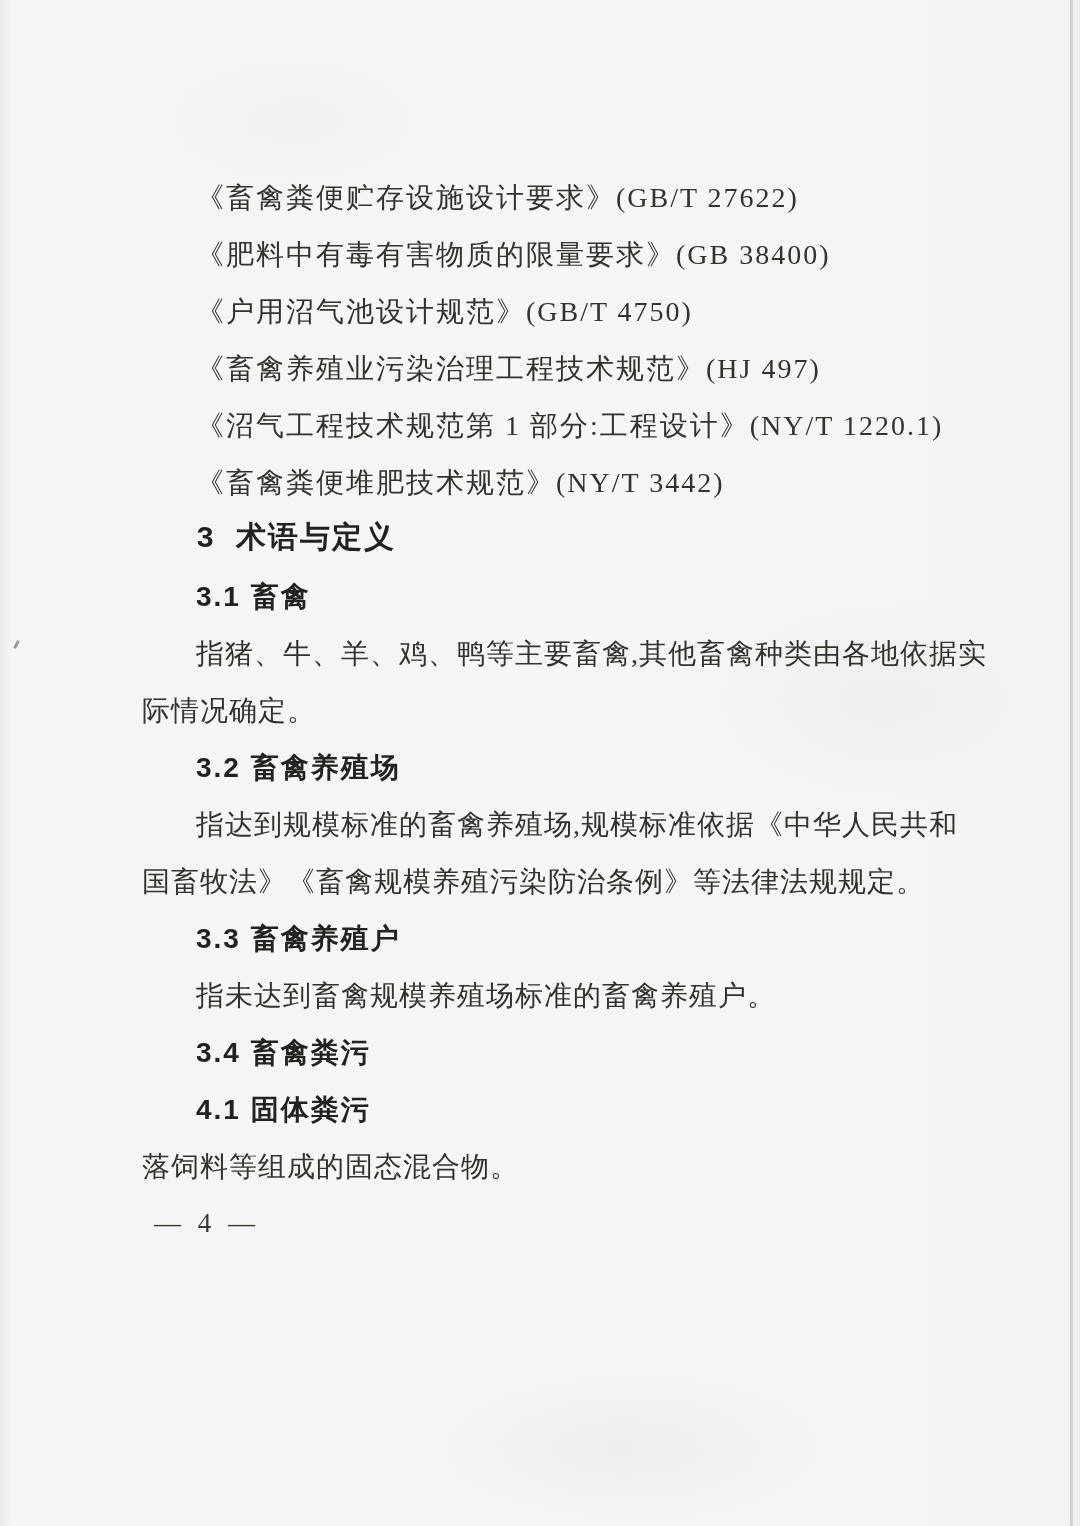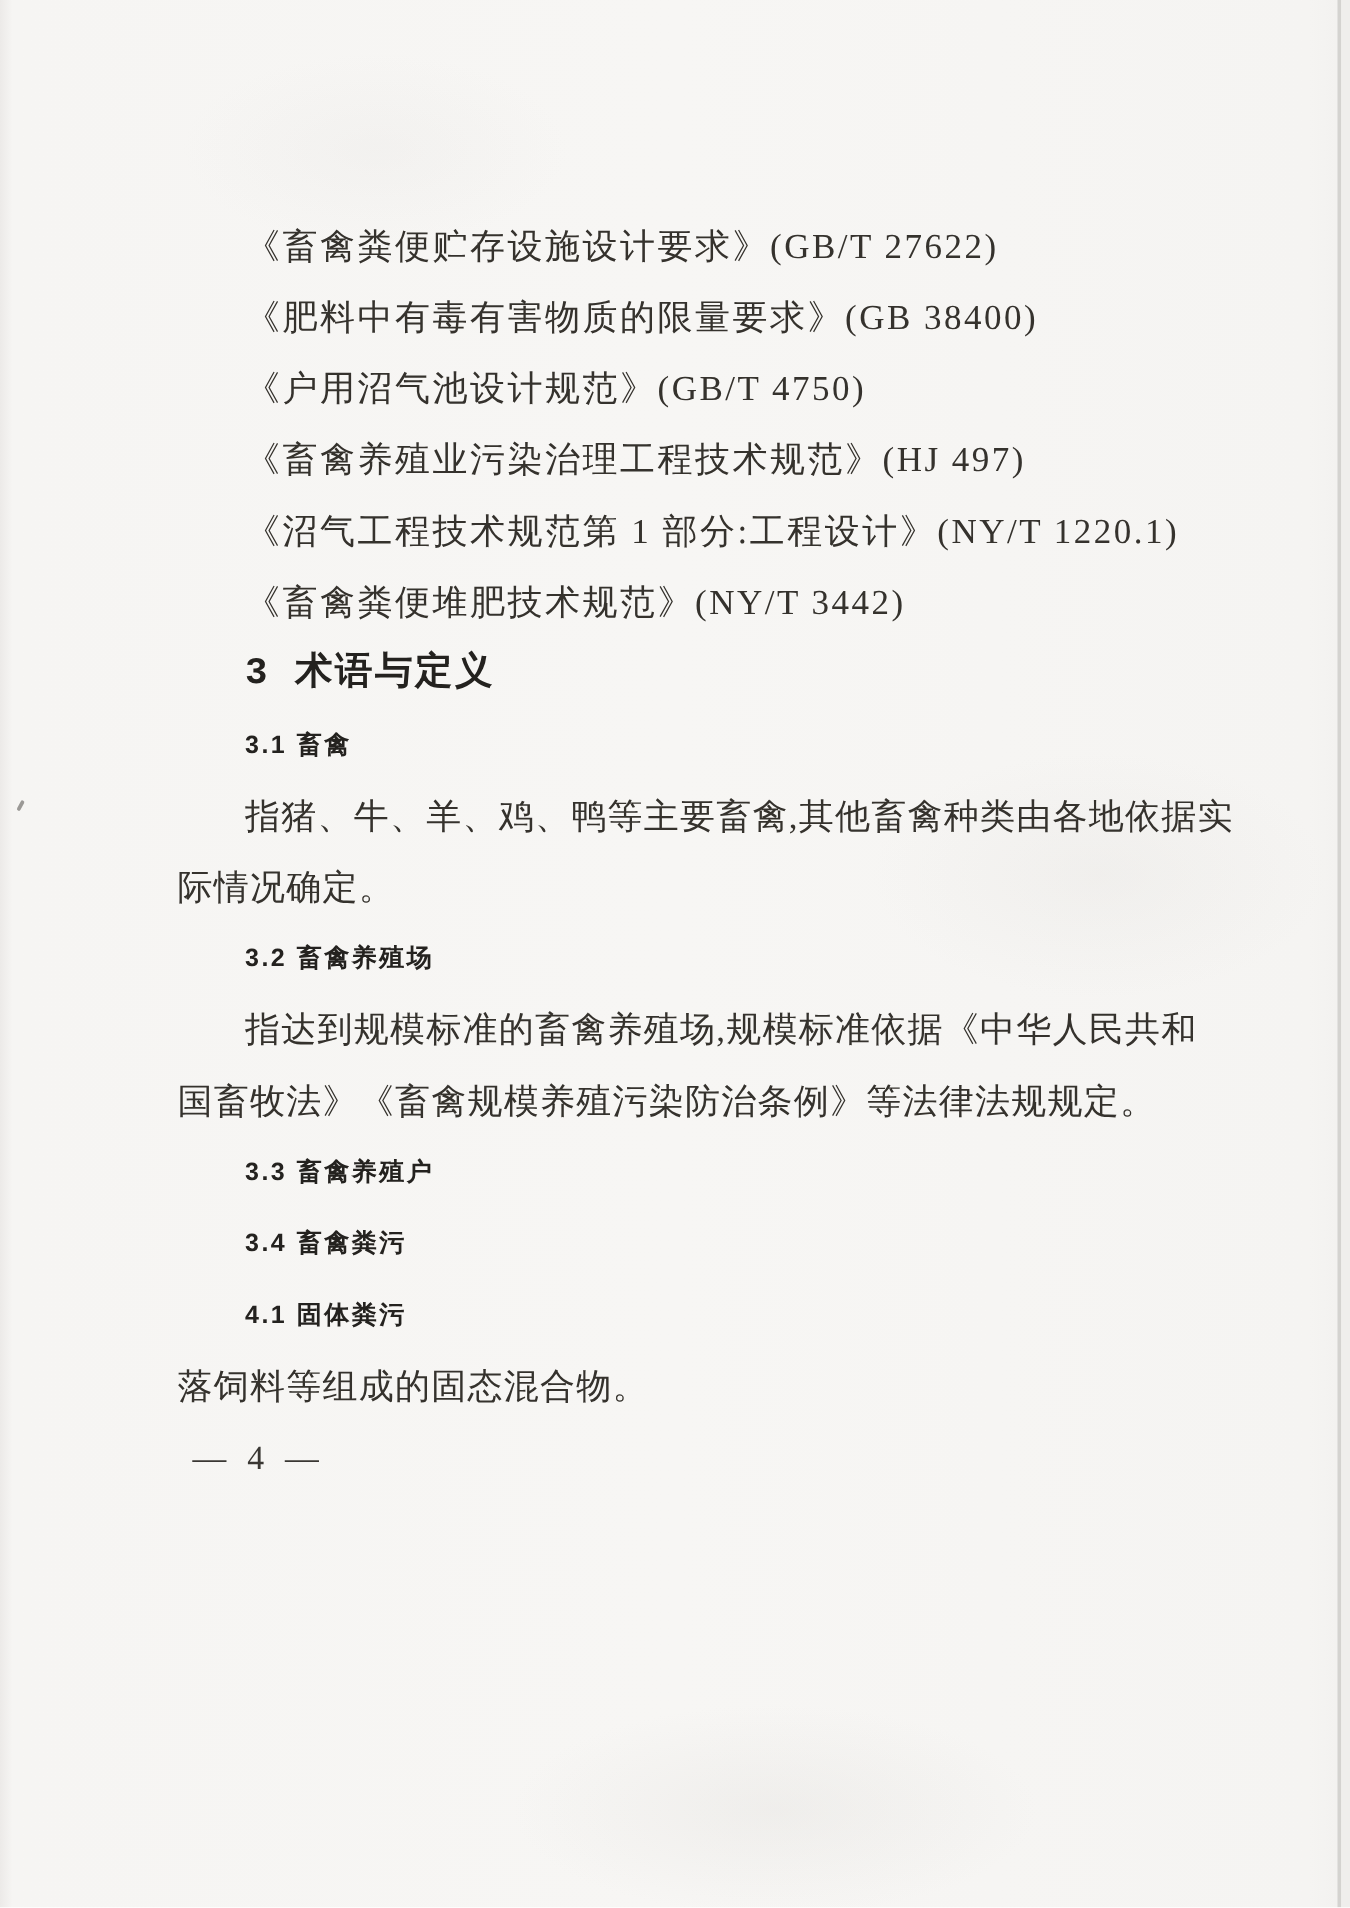--- a/index.html
+++ b/index.html
@@ -71,21 +71,21 @@
   .sec-heading {
     font-family: Liberation Mono, monospace;
     font-weight: bold;
     font-size: 30px;
     letter-spacing: 2px;
     color: #24221f;
   }
   .term-heading {
     font-family: "Liberation Sans", "DejaVu Sans", sans-serif;
     font-weight: bold;
-    font-size: 20px;
+    font-size: 28px;
     letter-spacing: 2px;
     color: #24221f;
   }
   .def-line {
     letter-spacing: 1px;
   }
   .pagenum {
     padding-left: 12px;
     font-size: 27px;
     letter-spacing: 5px;
@@ -104,20 +104,21 @@
       <div class="line indent ref">《沼气工程技术规范第 1 部分:工程设计》(NY/T 1220.1)</div>
       <div class="line indent ref">《畜禽粪便堆肥技术规范》(NY/T 3442)</div>
       <div class="line indent sec-heading">3 术语与定义</div>
       <div class="line indent term-heading">3.1 畜禽</div>
       <div class="line indent def-line">指猪、牛、羊、鸡、鸭等主要畜禽,其他畜禽种类由各地依据实</div>
       <div class="line def-line">际情况确定。</div>
       <div class="line indent term-heading">3.2 畜禽养殖场</div>
       <div class="line indent def-line">指达到规模标准的畜禽养殖场,规模标准依据《中华人民共和</div>
       <div class="line def-line">国畜牧法》《畜禽规模养殖污染防治条例》等法律法规规定。</div>
       <div class="line indent term-heading">3.3 畜禽养殖户</div>
+      <div class="line indent def-line">指未达到畜禽规模养殖场标准的畜禽养殖户。</div>
       <div class="line indent term-heading">3.4 畜禽粪污</div>
       <div class="line indent term-heading">4.1 固体粪污</div>
       <div class="line def-line">落饲料等组成的固态混合物。</div>
       <div class="line pagenum">— 4 —</div>
     </div>
   <div class="edge-line-right"></div>
   <div class="edge-strip-right"></div>
   <div class="speck"></div>
 </div>
 

